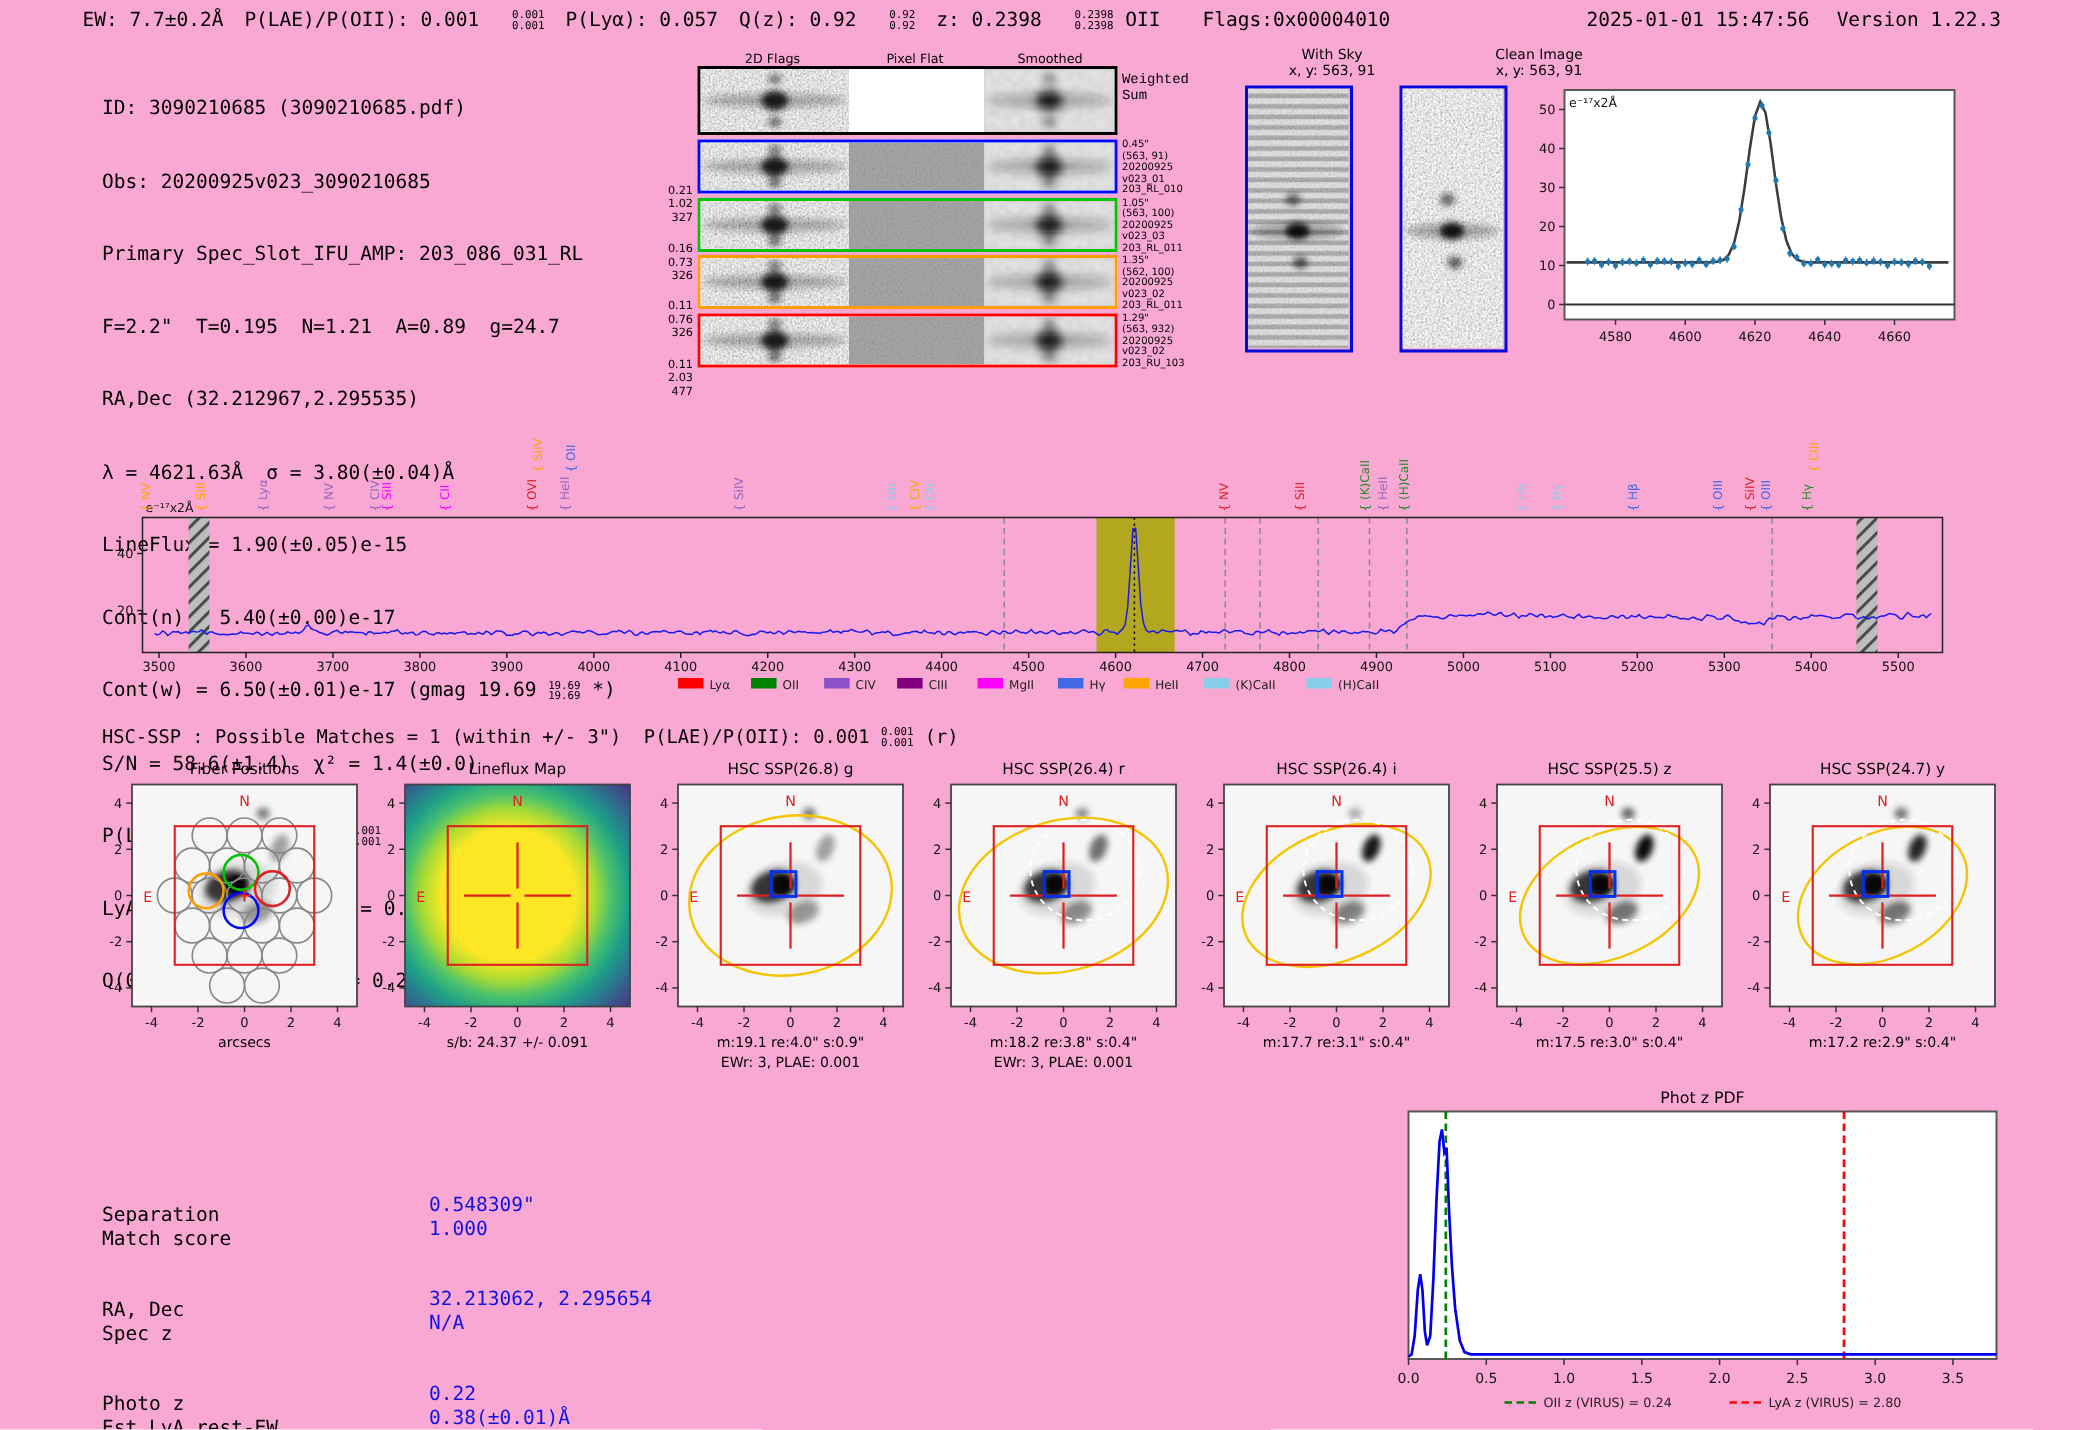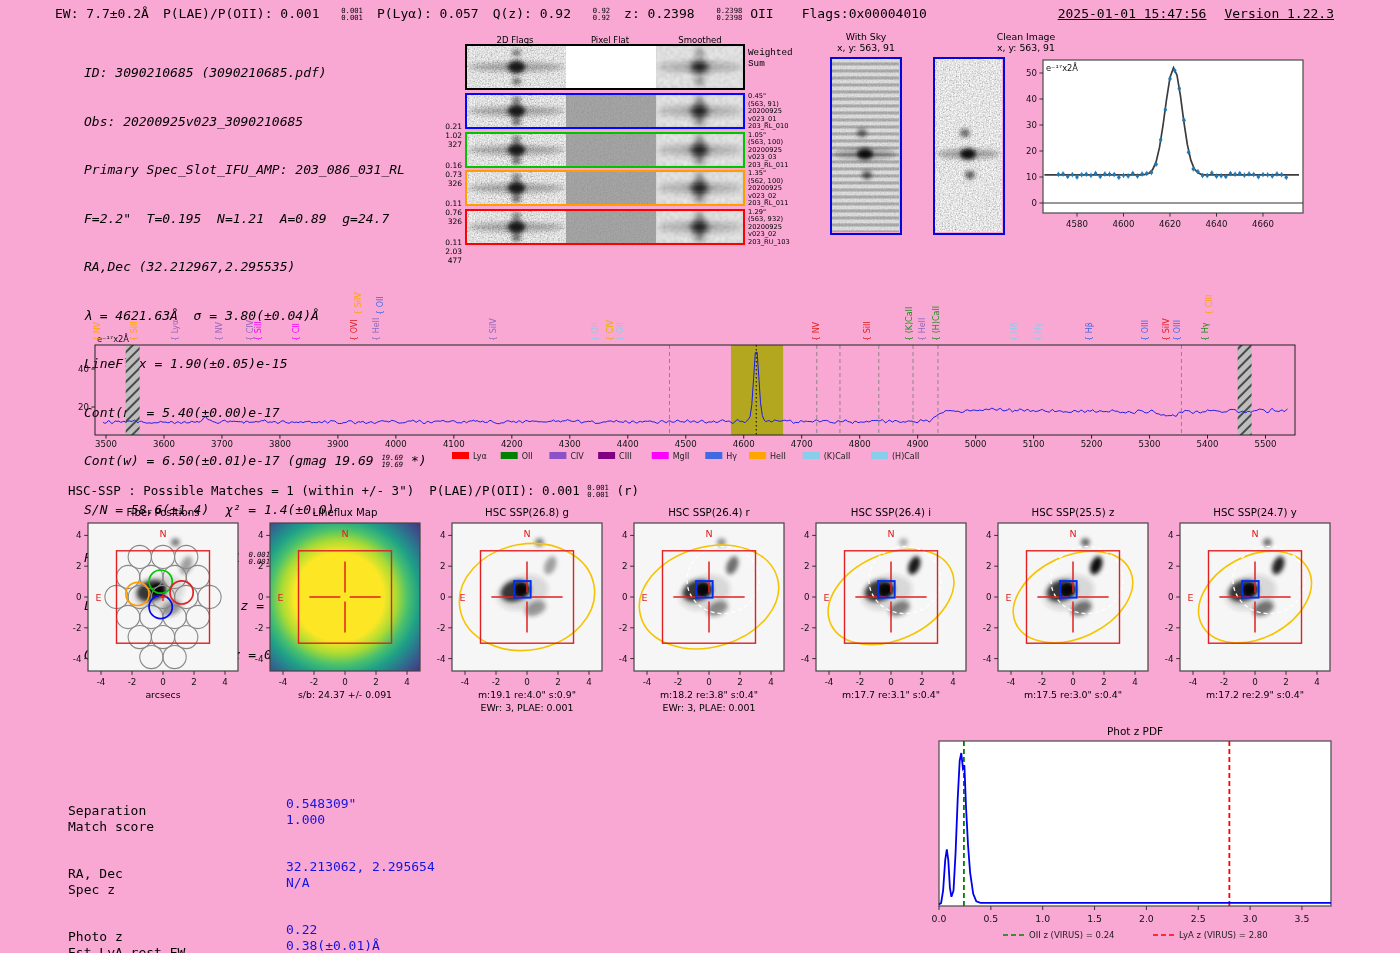--- a/index.html
+++ b/index.html
@@ -1,25 +1,25 @@
 <!DOCTYPE html>
 <html><head>
 <meta charset="utf-8">
 <style>
   html,body{margin:0;padding:0;background:#fff;}
   #page{position:relative;width:1400px;height:953px;background:#f9a8d4;overflow:hidden;
         font-family:"DejaVu Sans Mono","Liberation Mono",monospace;color:#000;}
   .abs{position:absolute;}
   .hdr{position:absolute;top:6px;left:55px;font-size:13px;white-space:pre;}
   .hdr span{margin-right:14px;}
-  .hdr-right{position:absolute;top:6px;right:66px;font-size:13px;white-space:pre;text-decoration:underline;}
+  .hdr-right{position:absolute;top:6px;right:66px;font-size:13px;white-space:pre;}
   .hdr-right span{margin-left:18px;}
   .frac{display:inline-block;font-size:7.2px;line-height:7.1px;vertical-align:-2px;margin-right:0 !important;text-align:right;}
   .frac span{display:block;margin:0 !important;}
-  .info{position:absolute;top:33px;left:84px;font-size:13px;line-height:16.15px;white-space:pre;font-style:italic;}
+  .info{position:absolute;top:33px;left:68px;font-size:13px;line-height:16.15px;white-space:pre;}
   .hscline{position:absolute;top:483px;left:68px;font-size:12.5px;white-space:pre;}
   .s2dhead{position:absolute;font-size:8.5px;font-family:"DejaVu Sans","Liberation Sans",sans-serif;
            transform:translateX(-50%);white-space:nowrap;}
   .s2dleft{position:absolute;width:24px;text-align:right;font-size:7.5px;line-height:9px;
            font-family:"DejaVu Sans",sans-serif;margin-top:26px;}
   .s2dright{position:absolute;font-size:6.7px;line-height:7.5px;font-family:"DejaVu Sans",sans-serif;white-space:nowrap;}
   .wsum{position:absolute;font-size:9.3px;line-height:10.5px;font-family:Liberation Mono, monospace;}
   .skytitle{position:absolute;width:140px;text-align:center;font-size:9.3px;line-height:11px;
             font-family:"DejaVu Sans",sans-serif;transform:translateX(-50%);}
   .imgbox{position:absolute;border:2.5px solid #0008dd;box-sizing:border-box;overflow:hidden;}
@@ -312,21 +312,21 @@
       </div>
       <div class="s2dright" style="left: 308px; top: 178.5px;">
         <div>1.29"</div>
         <div>(563, 932)</div>
         <div>20200925</div>
         <div>v023_02</div>
         <div>203_RU_103</div>
       </div>
     </div>
 
-  <div class="skytitle" style="left:866px;top:31px">
+  <div class="skytitle" style="left:888px;top:31px">
     <div>With Sky</div>
       <div>x, y: 563, 91</div>
   </div>
   <div class="skytitle" style="left:1026px;top:31px">
     <div>Clean Image</div>
       <div>x, y: 563, 91</div>
   </div>
   <div id="withsky" class="imgbox" style="left:830px;top:57px;width:72px;height:178px">
       <svg width="67" height="173" style="display:block">
         <rect width="67" height="173" fill="url(#pstripe)"></rect>

